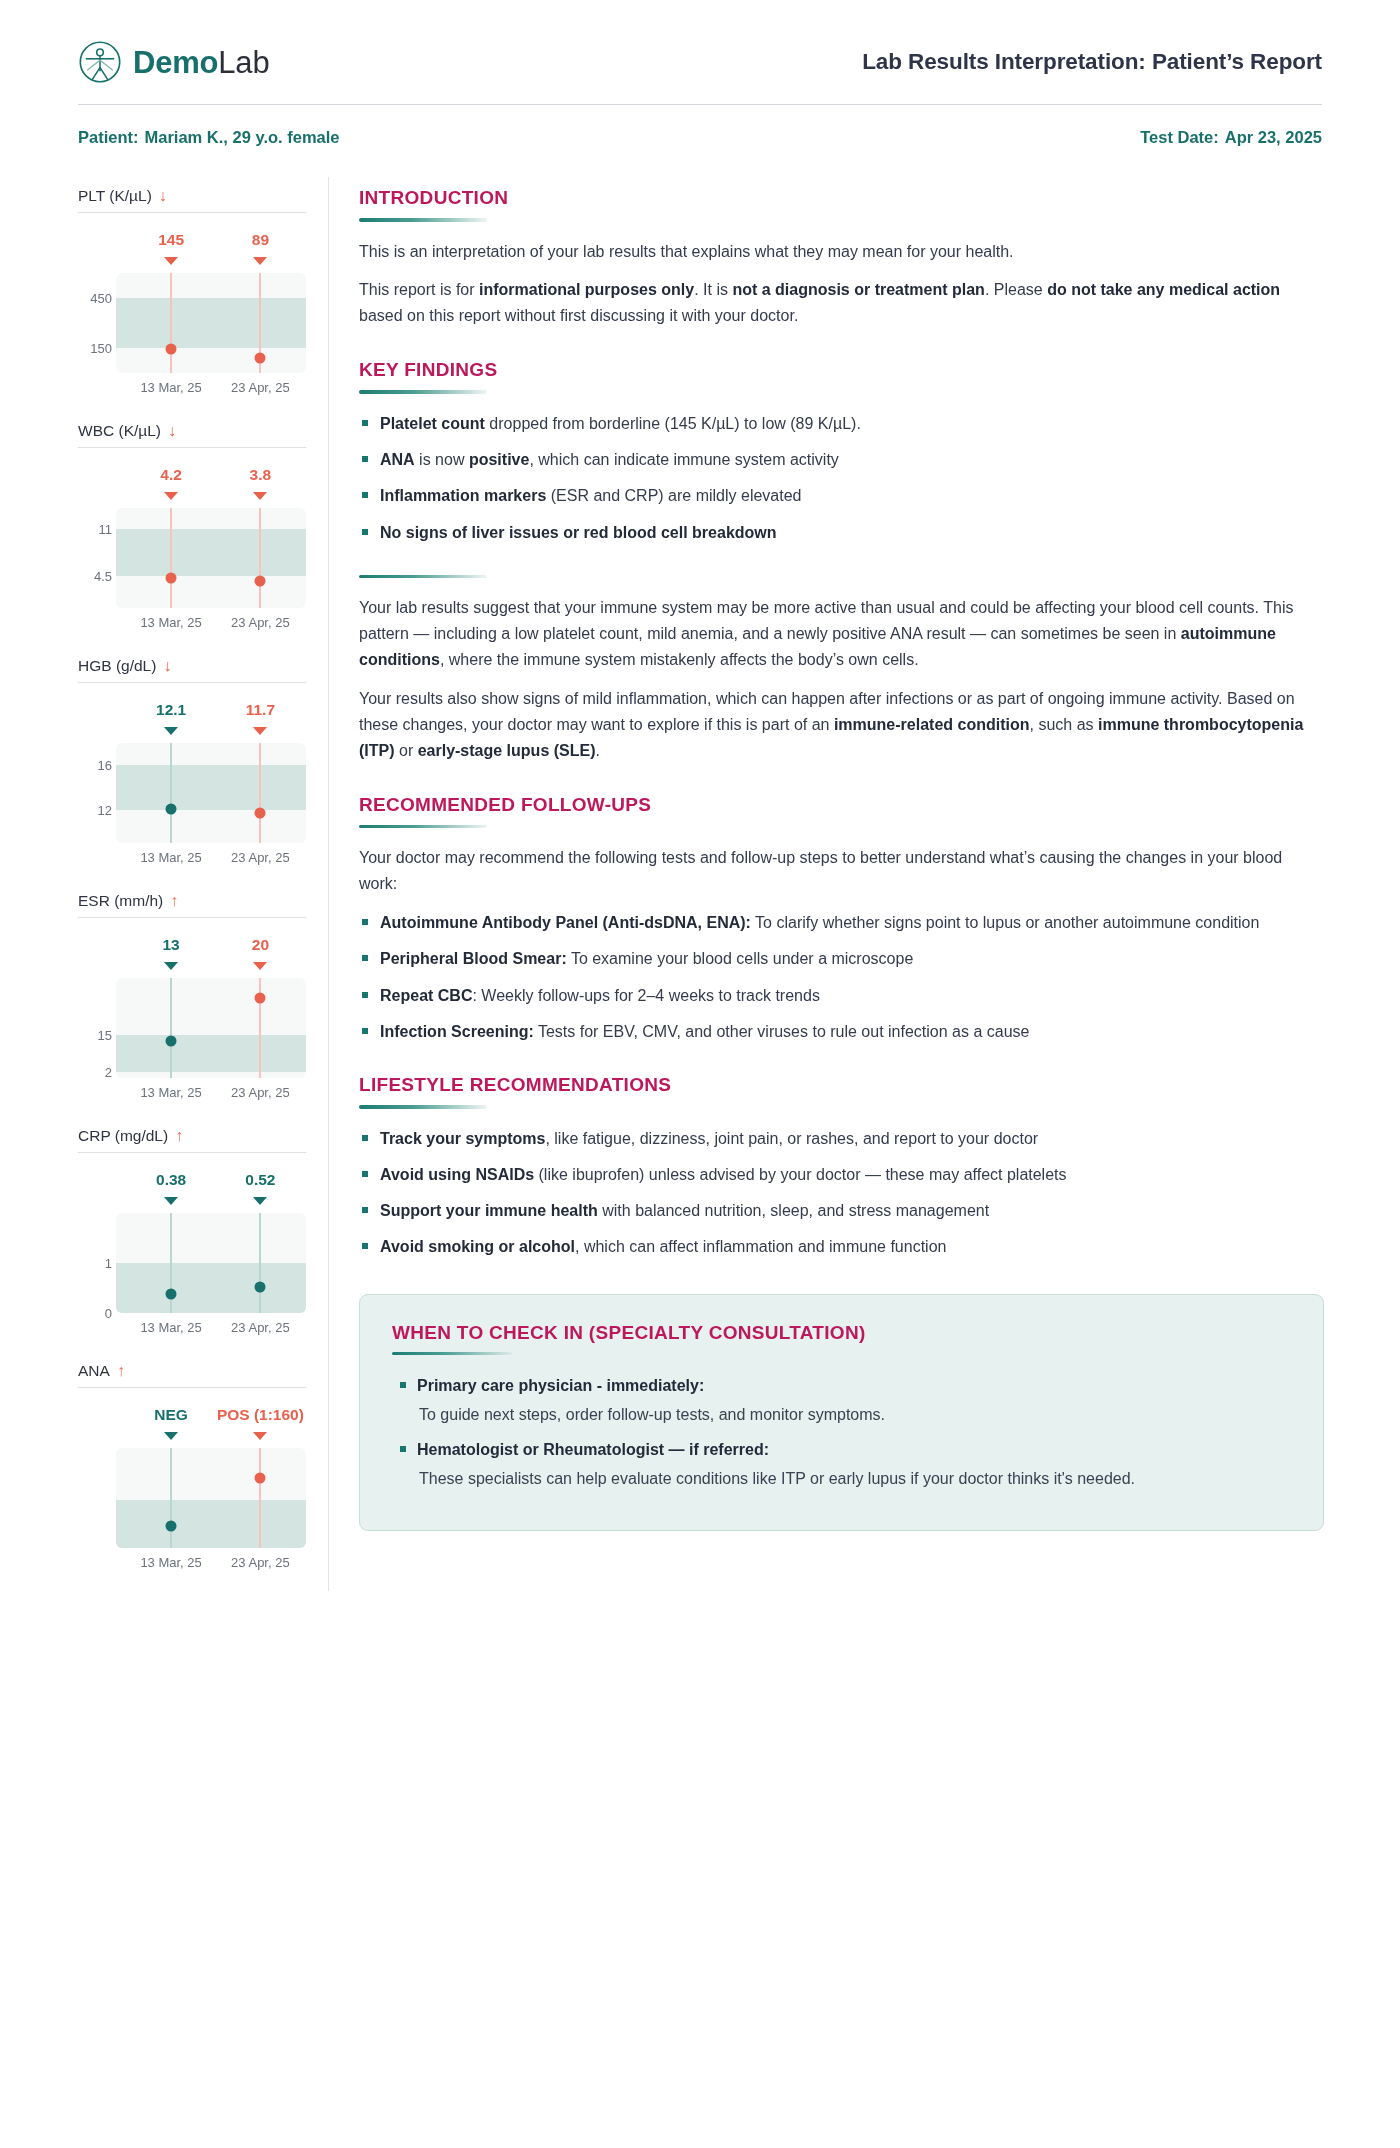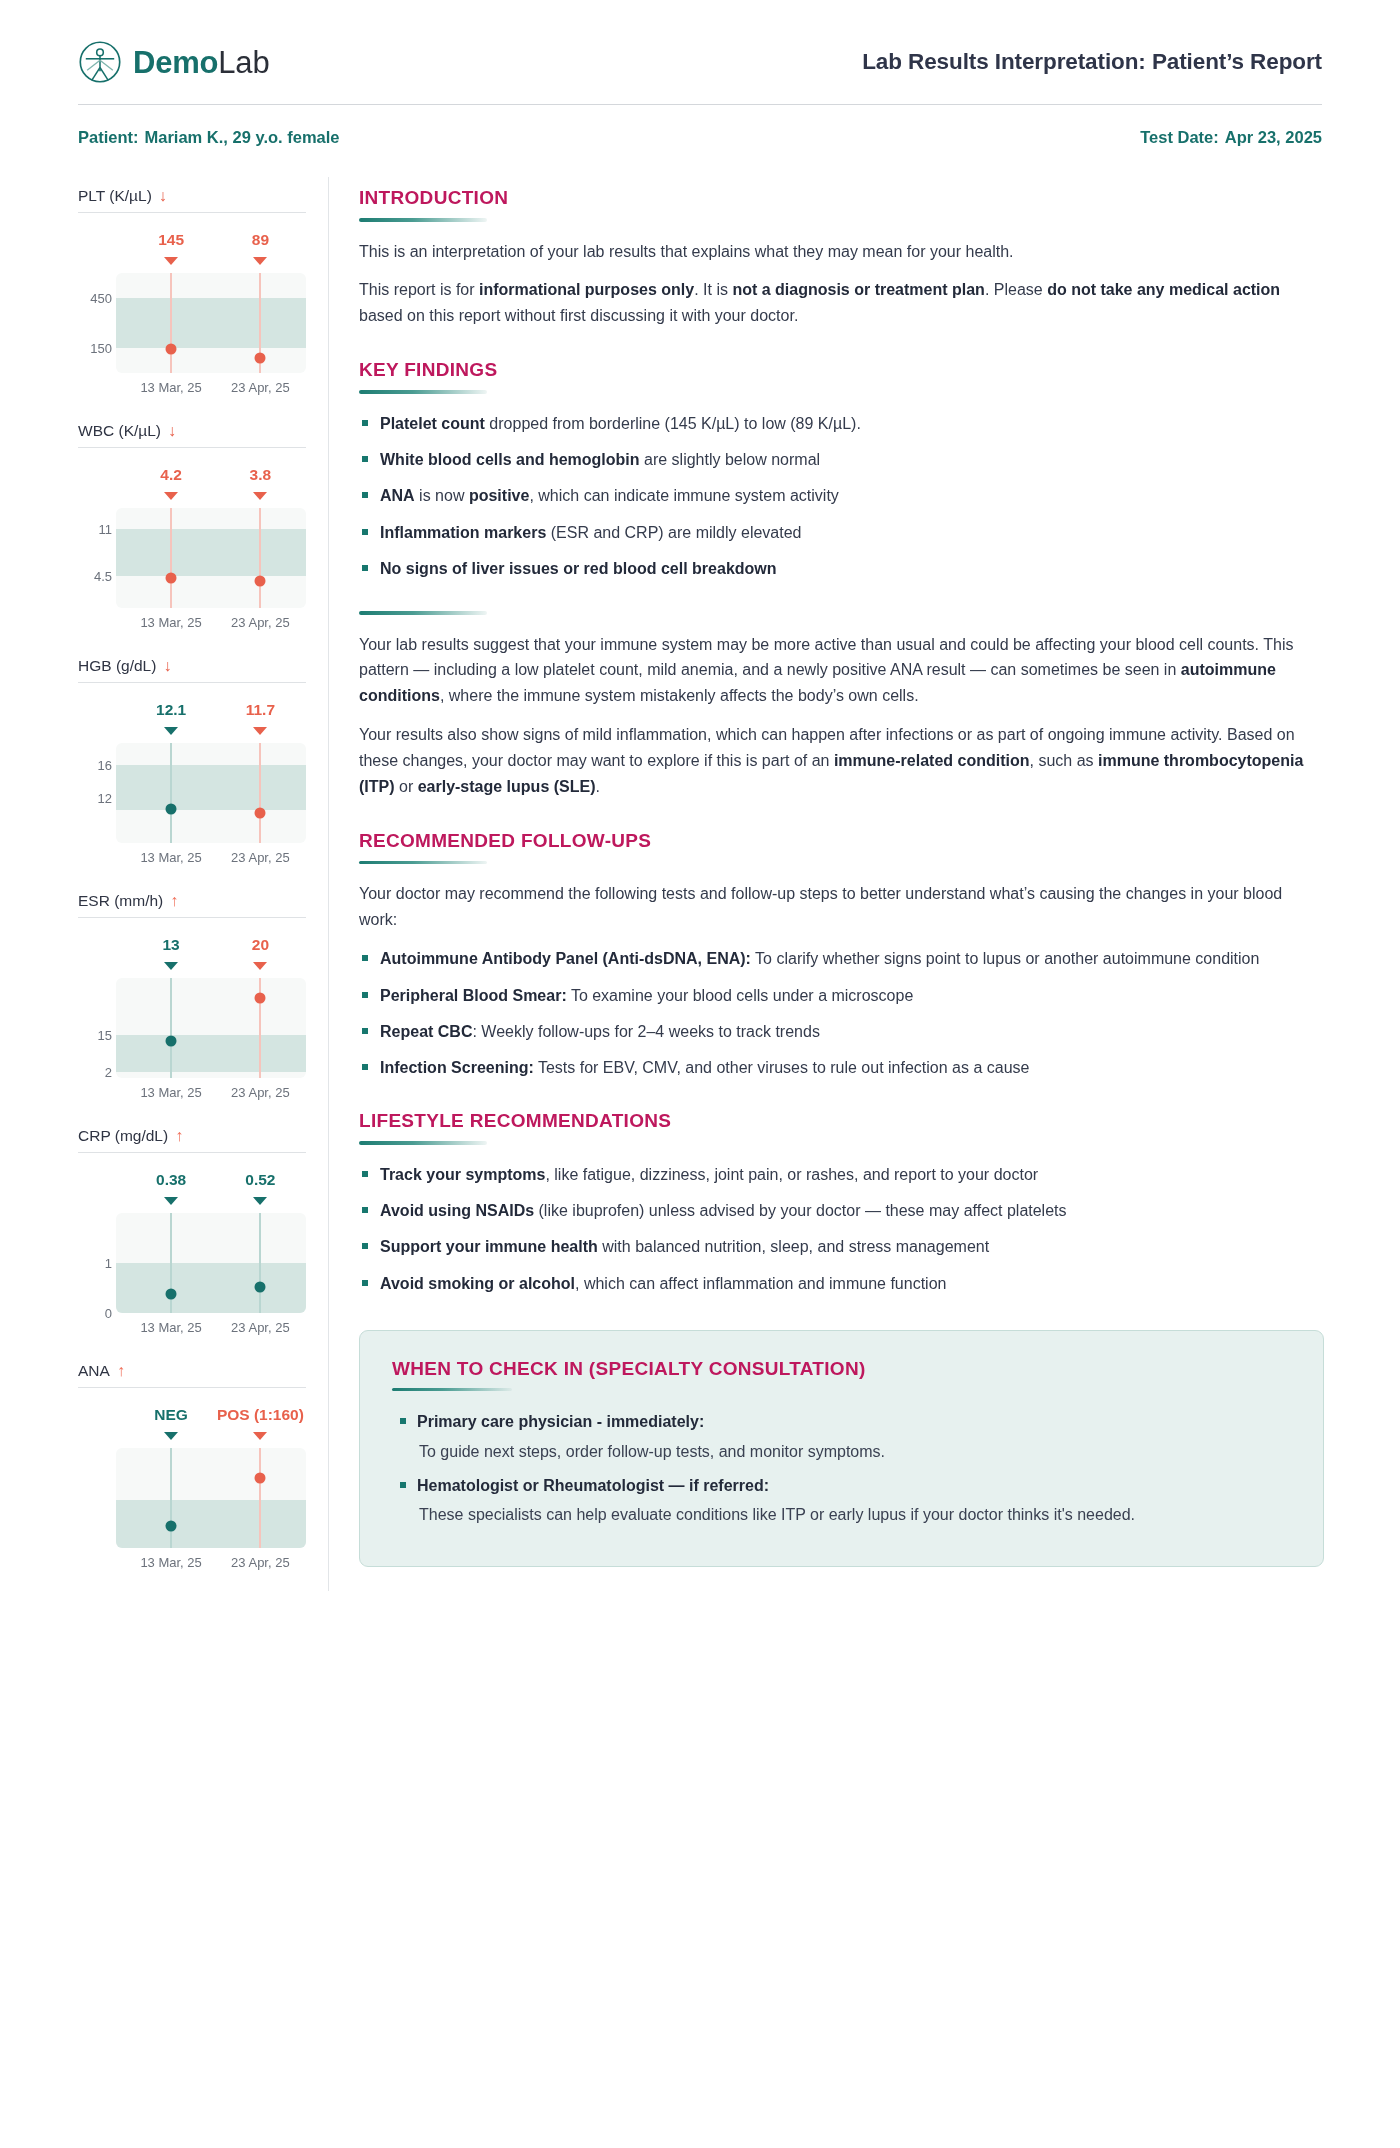--- a/index.html
+++ b/index.html
@@ -381,21 +381,21 @@
           <div class="panel-rule"></div>
           <div class="spark">
             <div class="plot">
               <div class="band" style="top: 22.2222px; height: 44.4444px;"></div>
               <div class="stem ok" style="left: 29%;"></div>
               <div class="dot ok" style="left: 29%; top: 65.5556px;"></div>
               <div class="stem" style="left: 76%;"></div>
               <div class="dot" style="left: 76%; top: 70px;"></div>
             </div>
             <div class="ytick" style="top: 78.2222px;">16</div>
-            <div class="ytick" style="top: 111px;">12</div>
+            <div class="ytick" style="top: 123px;">12</div>
             <div class="vlabel ok" style="left: calc(29% + 26.98px);">12.1</div>
             <div class="caret ok" style="left: calc(29% + 26.98px);"></div>
             <div class="vlabel low" style="left: calc(76% + 9.12px);">11.7</div>
             <div class="caret" style="left: calc(76% + 9.12px);"></div>
             <div class="xlabels">
               <div class="xlabel" style="left: 29%;">13 Mar, 25</div>
               <div class="xlabel" style="left: 76%;">23 Apr, 25</div>
             </div>
           </div>
         </div>
@@ -486,21 +486,20 @@
         <div class="sec-rule"></div>
         <p class="para">This is an interpretation of your lab results that explains what they may mean for your health.</p>
         <p class="para"><span>This report is for </span><b>informational purposes only</b><span>. It is </span><b>not a diagnosis or treatment plan</b><span>. Please </span><b>do not take any medical action</b><span> based on this report without first discussing it with your doctor.</span></p>
       </div>
 
       <div class="section">
         <h2 class="sec-title">KEY FINDINGS</h2>
         <div class="sec-rule"></div>
         <ul class="bullets intro-list" id="kf-list">
             <li><b>Platelet count</b><span> dropped from borderline (145 K/µL) to low (89 K/µL).</span></li>
-            <li><b>White blood cells and hemoglobin</b><span> are slightly below normal</span></li>
             <li><b>ANA</b><span> is now </span><b>positive</b><span>, which can indicate immune system activity</span></li>
             <li><b>Inflammation markers</b><span> (ESR and CRP) are mildly elevated</span></li>
             <li><b>No signs of liver issues or red blood cell breakdown</b></li>
           </ul>
       </div>
 
       <div class="section">
         <div class="sec-rule"></div>
         <p class="para"><span>Your lab results suggest that your immune system may be more active than usual and could be affecting your blood cell counts. This pattern — including a low platelet count, mild anemia, and a newly positive ANA result — can sometimes be seen in </span><b>autoimmune conditions</b><span>, where the immune system mistakenly affects the body’s own cells.</span></p>
         <p class="para"><span>Your results also show signs of mild inflammation, which can happen after infections or as part of ongoing immune activity. Based on these changes, your doctor may want to explore if this is part of an </span><b>immune-related condition</b><span>, such as </span><b>immune thrombocytopenia (ITP)</b><span> or </span><b>early-stage lupus (SLE)</b><span>.</span></p>

